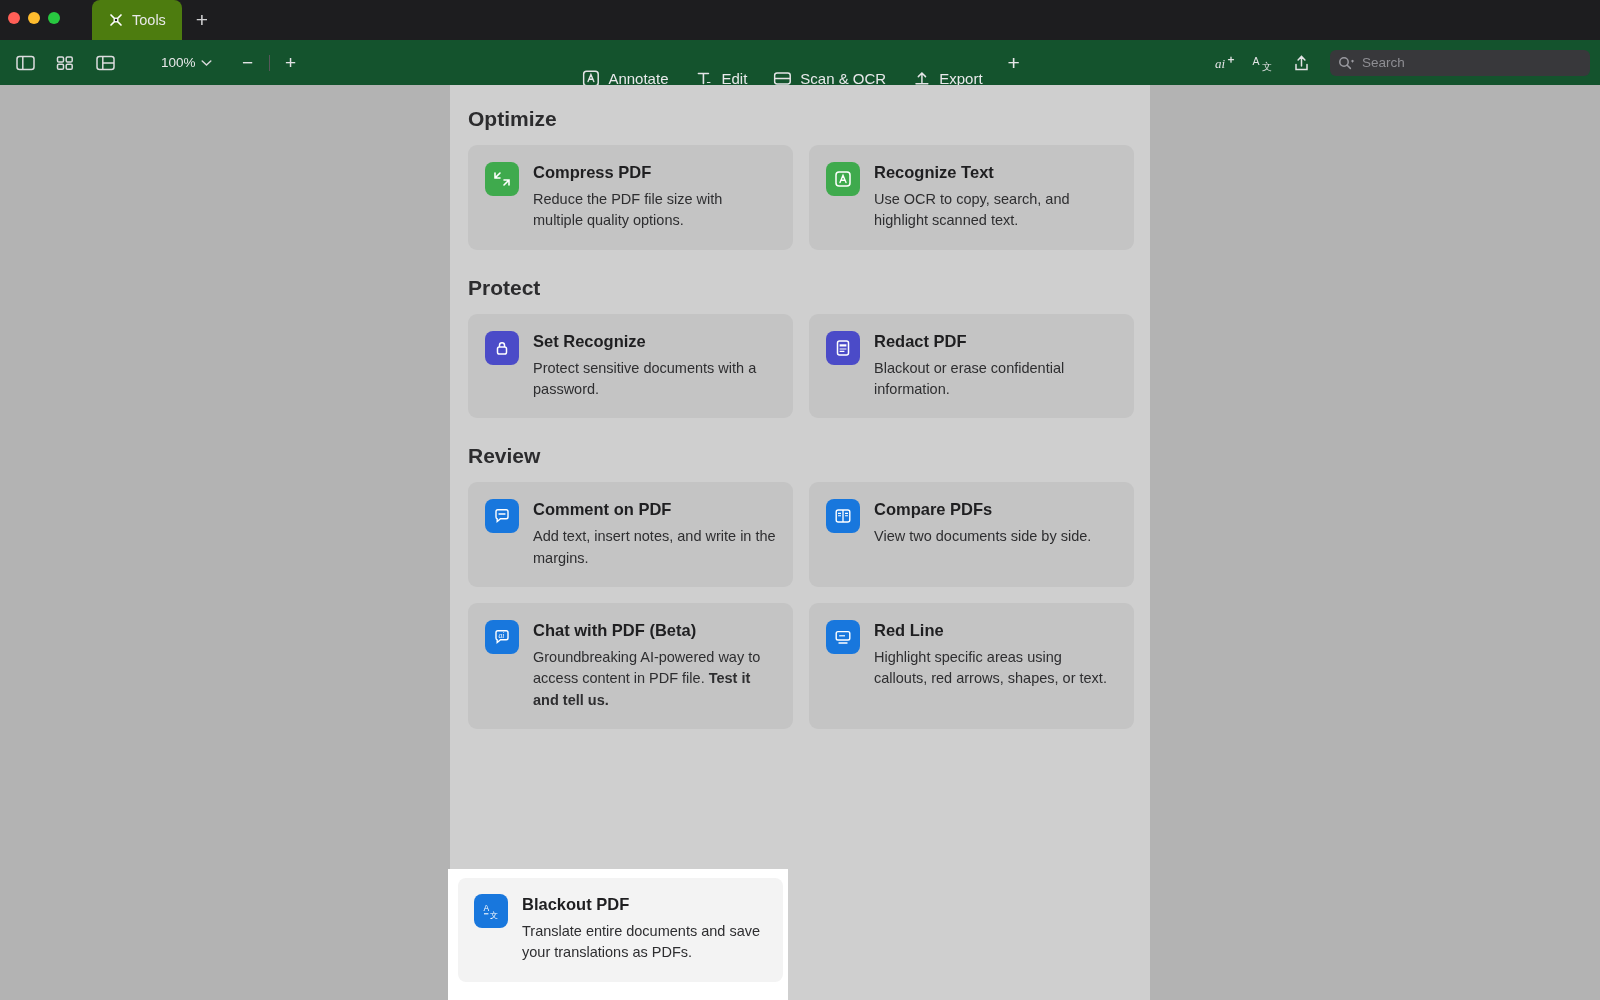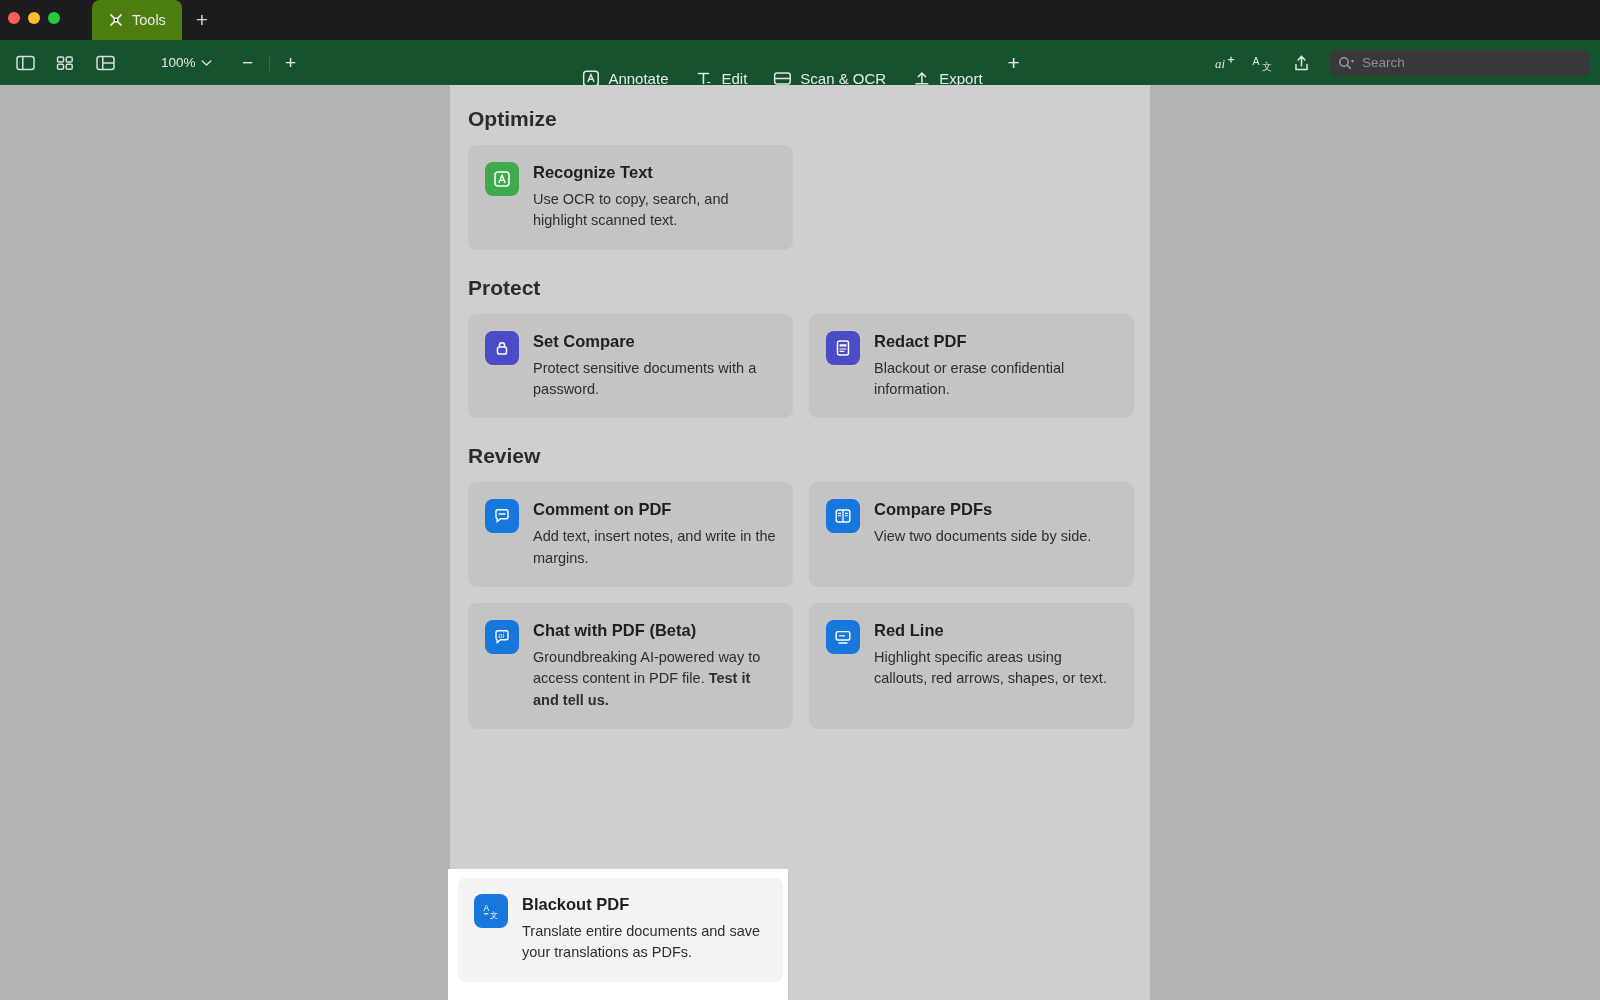--- a/index.html
+++ b/index.html
@@ -362,20 +362,32 @@
 <div class="stage">
   <div class="sheet"></div>
 
   <div class="panel">
 
     <h2 class="section-title">Optimize</h2>
     <div class="grid">
       <div class="card">
         <div class="card-ico" style="background:#3faa4d">
           <svg class="svg-ico" width="20" height="20" viewBox="0 0 20 20">
+            <path d="M3 9 L8 4 M3 4 L3 9 L8 9" fill="none" stroke="#fff" stroke-width="1.6" stroke-linecap="round"></path>
+            <path d="M17 11 L12 16 M17 16 L17 11 L12 11" fill="none" stroke="#fff" stroke-width="1.6" stroke-linecap="round"></path>
+          </svg>
+        </div>
+        <div class="card-body">
+          <div class="card-title">Compress PDF</div>
+          <div class="card-desc">Reduce the PDF file size with multiple quality options.</div>
+        </div>
+      </div>
+      <div class="card">
+        <div class="card-ico" style="background:#3faa4d">
+          <svg class="svg-ico" width="20" height="20" viewBox="0 0 20 20">
             <rect x="3" y="3" width="14" height="14" rx="3" fill="none" stroke="#fff" stroke-width="1.5"></rect>
             <path d="M7 13.5 L10 6.3 L13 13.5 M8.2 11.2 H11.8" fill="none" stroke="#fff" stroke-width="1.4" stroke-linecap="round"></path>
           </svg>
         </div>
         <div class="card-body">
           <div class="card-title">Recognize Text</div>
           <div class="card-desc">Use OCR to copy, search, and highlight scanned text.</div>
         </div>
       </div>
     </div>
@@ -383,21 +395,21 @@
     <h2 class="section-title mt">Protect</h2>
     <div class="grid">
       <div class="card">
         <div class="card-ico" style="background:#4b4bc8">
           <svg class="svg-ico" width="20" height="20" viewBox="0 0 20 20">
             <rect x="5.5" y="9" width="9" height="7" rx="1.8" fill="none" stroke="#fff" stroke-width="1.5"></rect>
             <path d="M7.5 9 V7.2 A2.5 2.5 0 0 1 12.5 7.2 V9" fill="none" stroke="#fff" stroke-width="1.5"></path>
           </svg>
         </div>
         <div class="card-body">
-          <div class="card-title">Set Compare</div>
+          <div class="card-title">Set Recognize</div>
           <div class="card-desc">Protect sensitive documents with a password.</div>
         </div>
       </div>
       <div class="card">
         <div class="card-ico" style="background:#4b4bc8">
           <svg class="svg-ico" width="20" height="20" viewBox="0 0 20 20">
             <rect x="4.5" y="3" width="11" height="14" rx="2" fill="none" stroke="#fff" stroke-width="1.5"></rect>
             <rect x="6.6" y="6.3" width="6.8" height="2.2" fill="#fff"></rect>
             <path d="M6.6 11 H13.4 M6.6 13.4 H11.4" stroke="#fff" stroke-width="1.2"></path>
           </svg>

